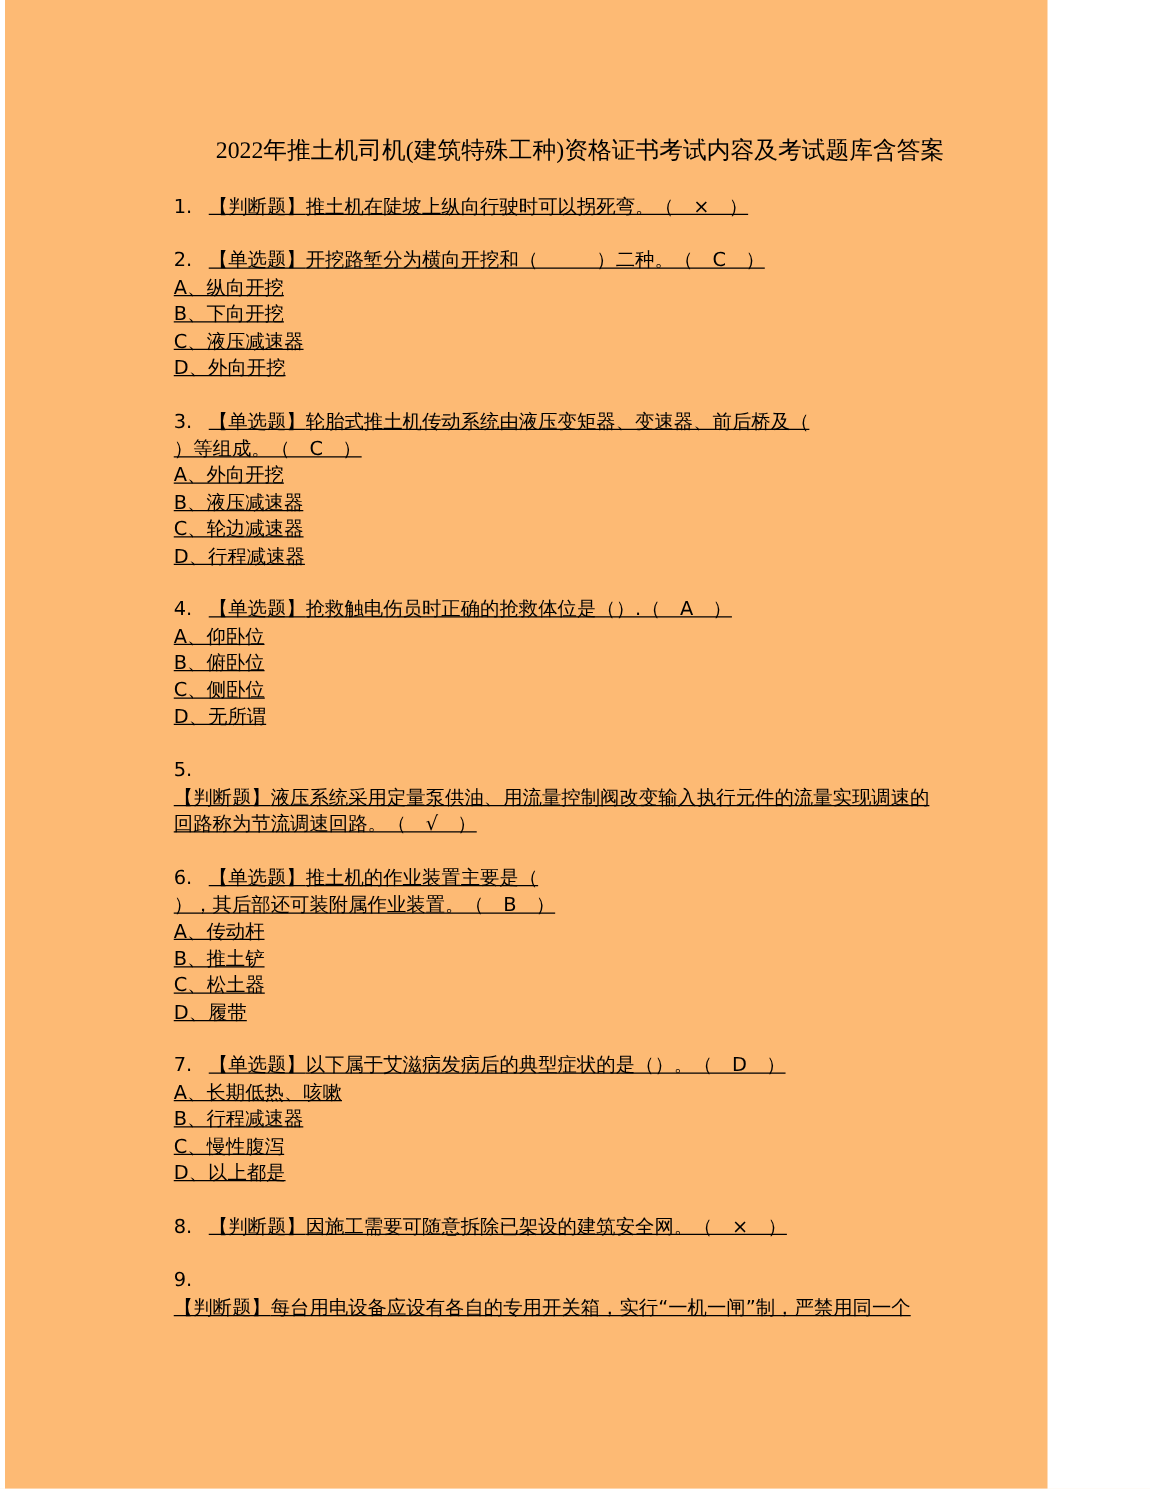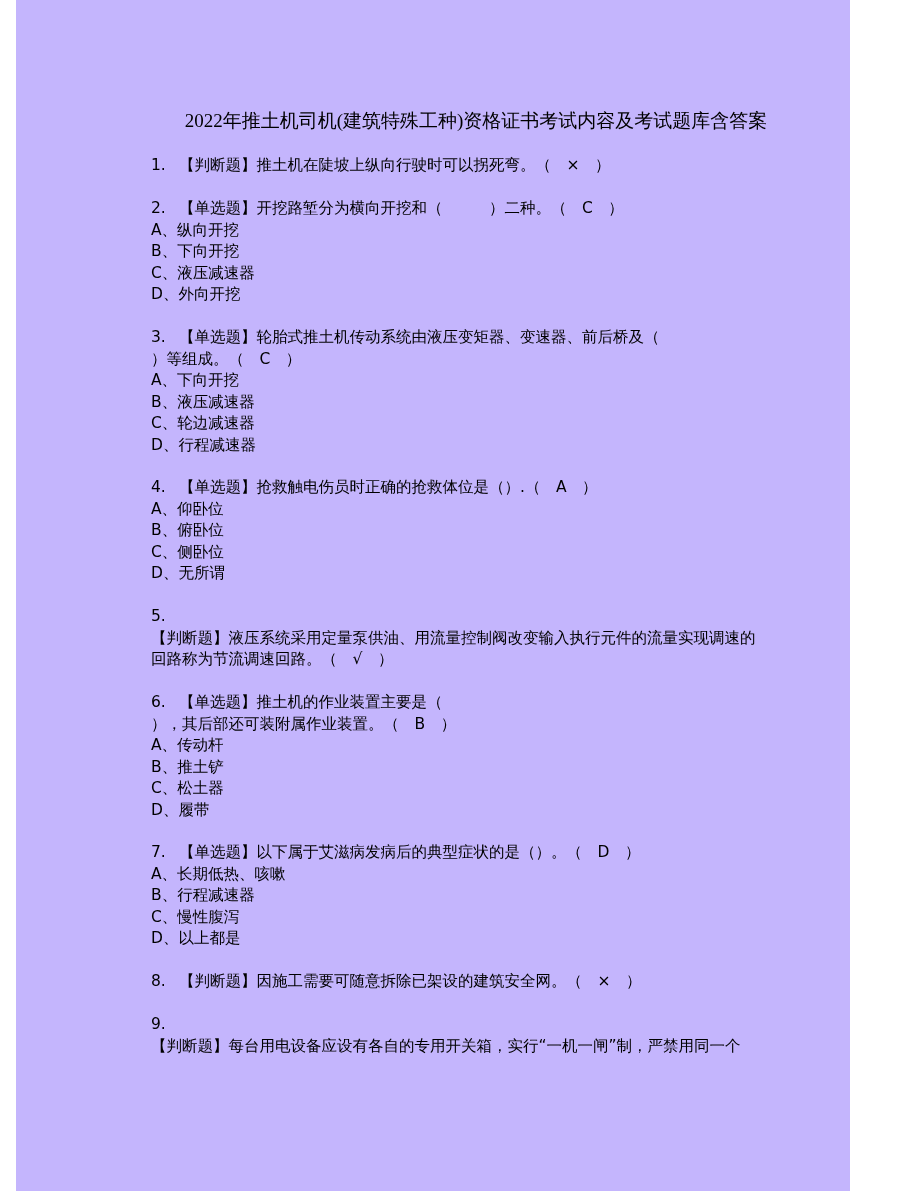--- a/index.html
+++ b/index.html
@@ -9,25 +9,25 @@
     }
     body {
       width: 920px;
       height: 1191px;
       position: relative;
       overflow: hidden;
       color: #000000;
     }
     .page {
       position: absolute;
-      left: 16px;
+      left: 4px;
       top: 0;
       width: 834px;
       height: 1191px;
-      background: #c4b5fd;
+      background: #fdba74;
     }
     .doc-title {
       position: absolute;
       left: 0;
       width: 920px;
       top: 108px;
       text-align: center;
       font-family: "Liberation Serif", "DejaVu Serif", serif;
       font-size: 19px;
       line-height: 26px;
@@ -40,20 +40,21 @@
       width: 660px;
       font-family: "DejaVu Sans", "Liberation Sans", sans-serif;
       font-size: 15.5px;
       line-height: 21.6px;
     }
     .line {
       position: absolute;
       left: 0;
       white-space: nowrap;
       height: 21.6px;
+      text-decoration: underline;
     }
     .qnum { display: inline-block; width: 28px; }
     .qnum-solo { display: inline-block; }
     .tag { }
   </style>
 </head>
 <body>
 
 <div class="page">
 
@@ -70,21 +71,21 @@
     </div>
     <div class="line" style="top:219.5px">A、纵向开挖</div>
     <div class="line" style="top:241px">B、下向开挖</div>
     <div class="line" style="top:262.5px">C、液压减速器</div>
     <div class="line" style="top:284px">D、外向开挖</div>
 
     <div class="line" style="top:327px">
       <span class="qnum">3.</span><span class="tag">【单选题】</span><span>轮胎式推土机传动系统由液压变矩器、变速器、前后桥及（</span>
     </div>
     <div class="line" style="top:348.5px">）等组成。（　C　）</div>
-    <div class="line" style="top:370px">A、下向开挖</div>
+    <div class="line" style="top:370px">A、外向开挖</div>
     <div class="line" style="top:391.5px">B、液压减速器</div>
     <div class="line" style="top:413px">C、轮边减速器</div>
     <div class="line" style="top:434.5px">D、行程减速器</div>
 
     <div class="line" style="top:477px">
       <span class="qnum">4.</span><span class="tag">【单选题】</span><span>抢救触电伤员时正确的抢救体位是（）.（　A　）</span>
     </div>
     <div class="line" style="top:498.5px">A、仰卧位</div>
     <div class="line" style="top:520px">B、俯卧位</div>
     <div class="line" style="top:541.5px">C、侧卧位</div>

